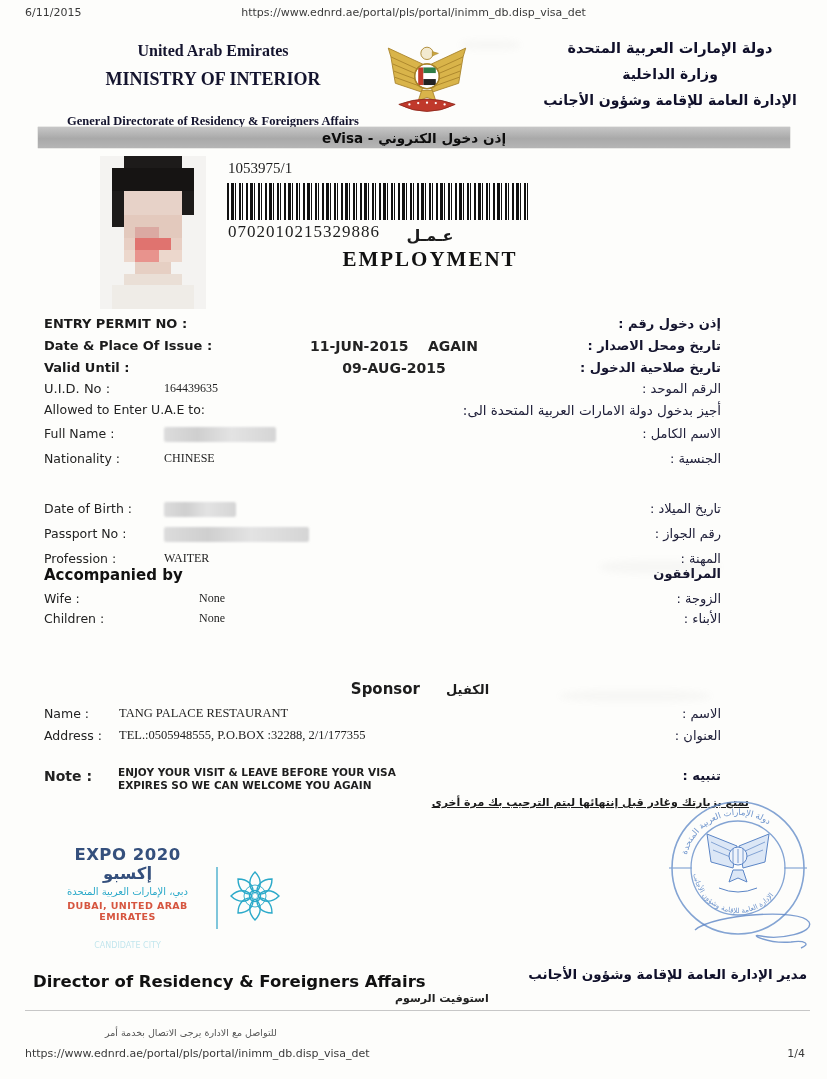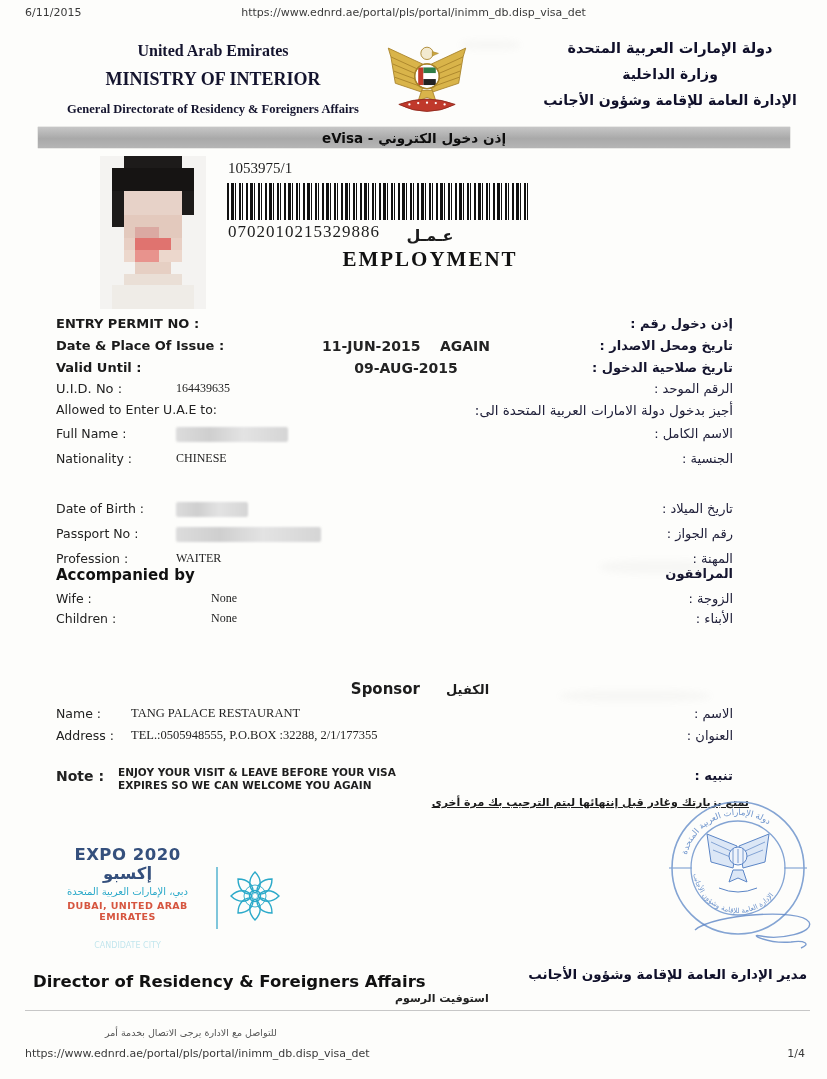--- a/index.html
+++ b/index.html
@@ -7,42 +7,42 @@
         font-family:"DejaVu Sans",sans-serif;color:#1c1c1c;}
   .abs{position:absolute;}
   .serif{font-family:"Liberation Serif","DejaVu Serif",serif;}
   .ar{font-family:"DejaVu Sans",sans-serif;direction:rtl;unicode-bidi:embed;}
   
   .printbar{font-size:11px;color:#3a3a3a;}
   
   .hdr-en{left:48px;top:42px;width:330px;text-align:center;color:#14142e;}
   .hdr-en .l1{font-family:"Liberation Serif",serif;font-weight:bold;font-size:16px;}
   .hdr-en .l2{font-family:"Liberation Serif",serif;font-weight:bold;font-size:18px;margin-top:9px;}
-  .hdr-en .l3{font-family:"Liberation Serif",serif;font-weight:bold;font-size:12.5px;margin-top:12px;}
+  .hdr-en .l3{font-family:"Liberation Serif",serif;font-weight:bold;font-size:12.5px;margin-top:24px;}
   .hdr-ar{left:520px;top:40px;width:300px;text-align:center;color:#10102a;}
   .hdr-ar .l1{font-size:14.5px;font-weight:bold;}
   .hdr-ar .l2{font-size:14px;font-weight:bold;margin-top:10px;}
   .hdr-ar .l3{font-size:14px;font-weight:bold;margin-top:10px;}
   
   .banner{left:38px;top:127px;width:752px;height:21px;
           background:linear-gradient(180deg,#c6c6c6,#a9a9a9 55%,#b5b5b5);
           display:flex;align-items:center;justify-content:center;
           font-size:13.5px;font-weight:bold;color:#0d0d0d;box-shadow:0 0 1px #8a8a8a;}
   
   .photo{left:100px;top:156px;width:106px;height:153px;background:#f2f1ef;}
   
   .filenum{left:228px;top:160px;font-size:15px;}
   .barcode{left:227px;top:183px;width:303px;height:37px;
            background:repeating-linear-gradient(90deg,#111 0,#111 2px,#fff 2px,#fff 4px,#111 4px,#111 7px,#fff 7px,#fff 8px,#111 8px,#111 9px,#fff 9px,#fff 12px,#111 12px,#111 14px,#fff 14px,#fff 15px,#111 15px,#111 16px,#fff 16px,#fff 19px);}
   .barnum{left:228px;top:222px;font-size:17px;letter-spacing:1px;}
   .vtype-ar{left:300px;top:226px;width:260px;text-align:center;font-size:16px;font-weight:bold;}
   .vtype-en{left:280px;top:247px;width:300px;text-align:center;font-family:"Liberation Serif",serif;
             font-weight:bold;font-size:21px;letter-spacing:2px;color:#111;}
   
-  .frow{position:absolute;left:16px;width:734px;height:20px;}
+  .frow{position:absolute;left:4px;width:734px;height:20px;}
   .lbl{position:absolute;left:40px;font-size:12.5px;color:#222;}
   .lbl.big{font-size:13px;font-weight:bold;color:#1b1b1b;}
   .valbox{position:absolute;left:235px;width:310px;text-align:center;font-size:14px;font-weight:bold;color:#232323;}
   .valserif{position:absolute;left:160px;font-family:"Liberation Serif",serif;font-size:12px;color:#222;}
   .valnone{left:195px;}
   .valsponsor{left:115px;font-size:12.5px;}
   .arlbl{position:absolute;right:17px;font-size:13px;font-weight:bold;color:#15152f;direction:rtl;}
   .arlbl.light{font-weight:normal;color:#20203a;}
   .redact{position:absolute;top:1px;height:15px;border-radius:2px;
           background:linear-gradient(90deg,#dcdcdc,#cfcfcf 30%,#e3e3e3 60%,#d5d5d5);filter:blur(1.2px);}

